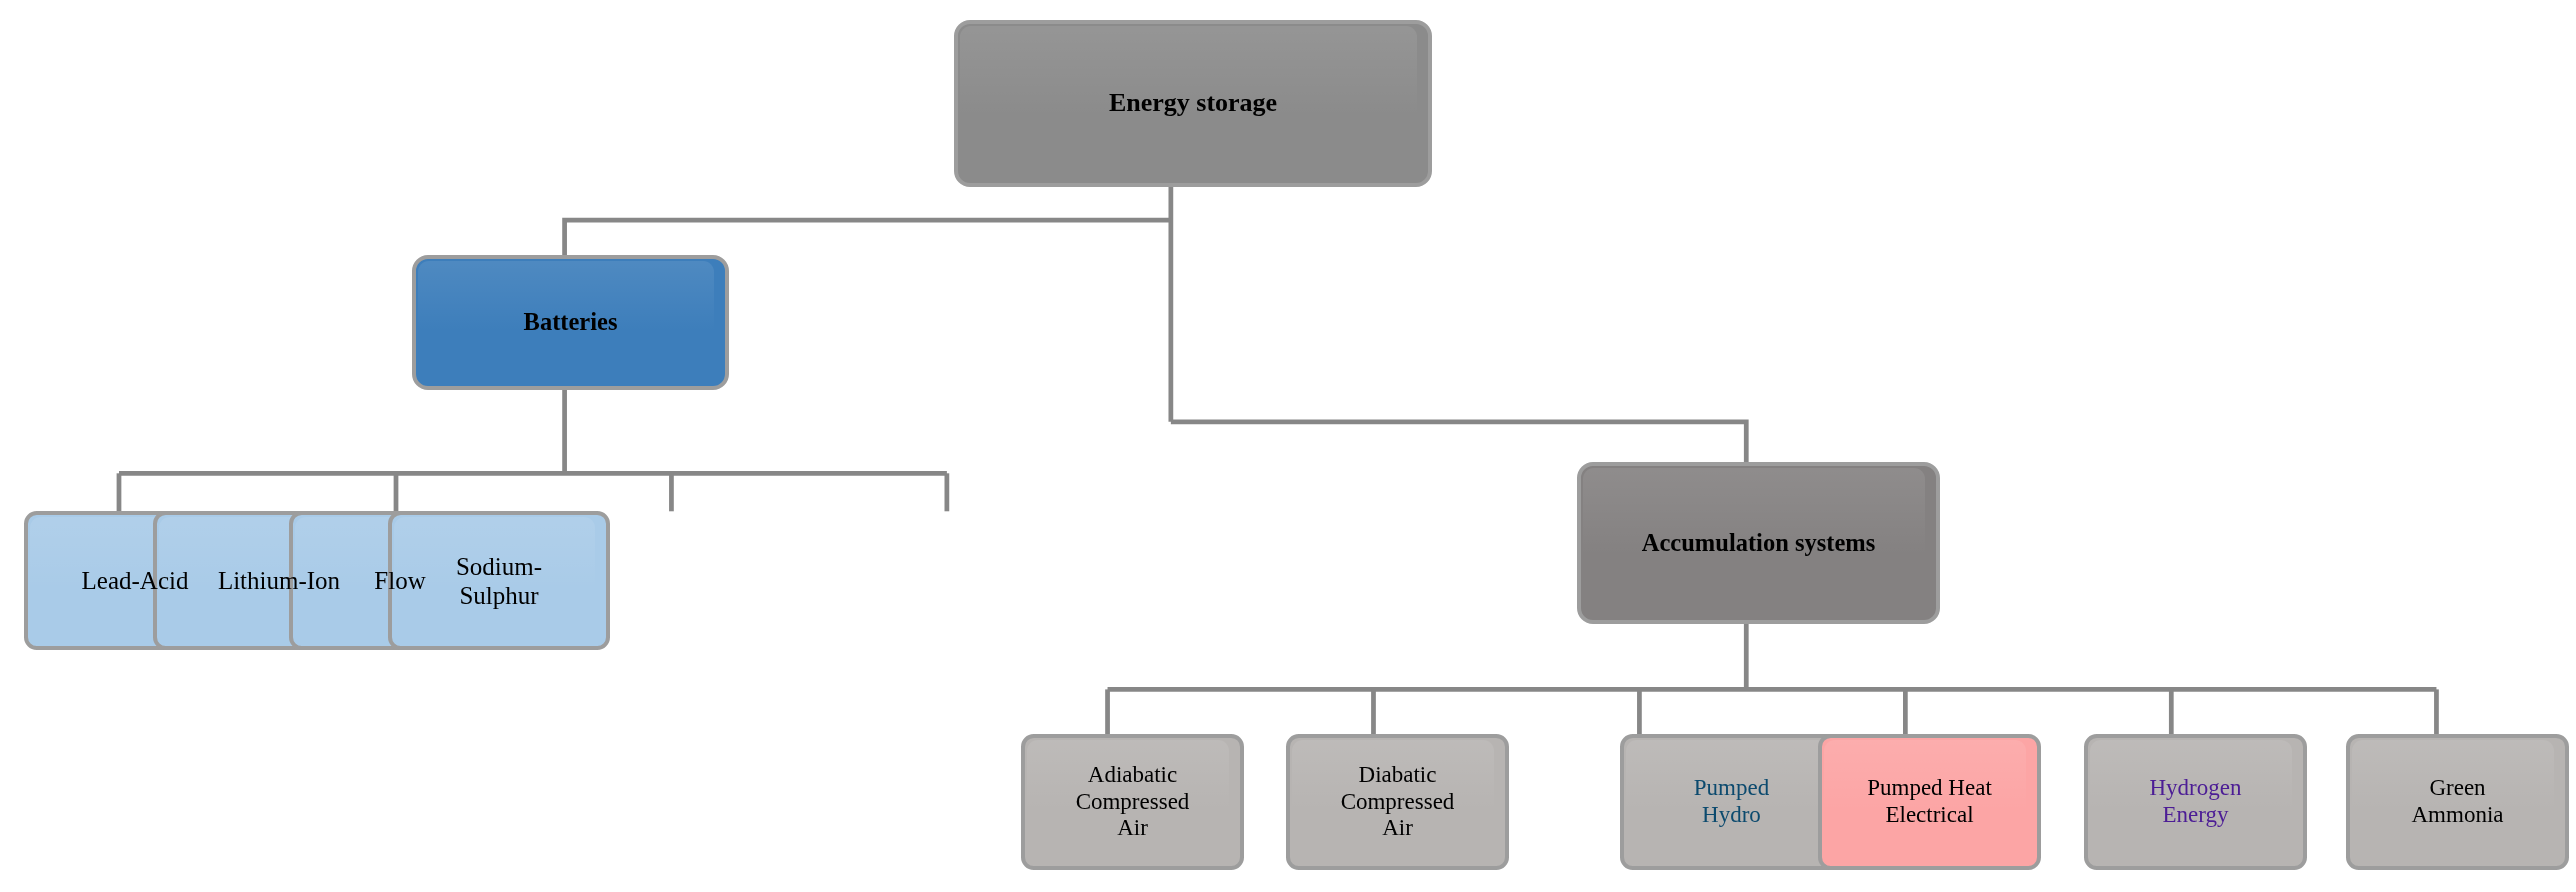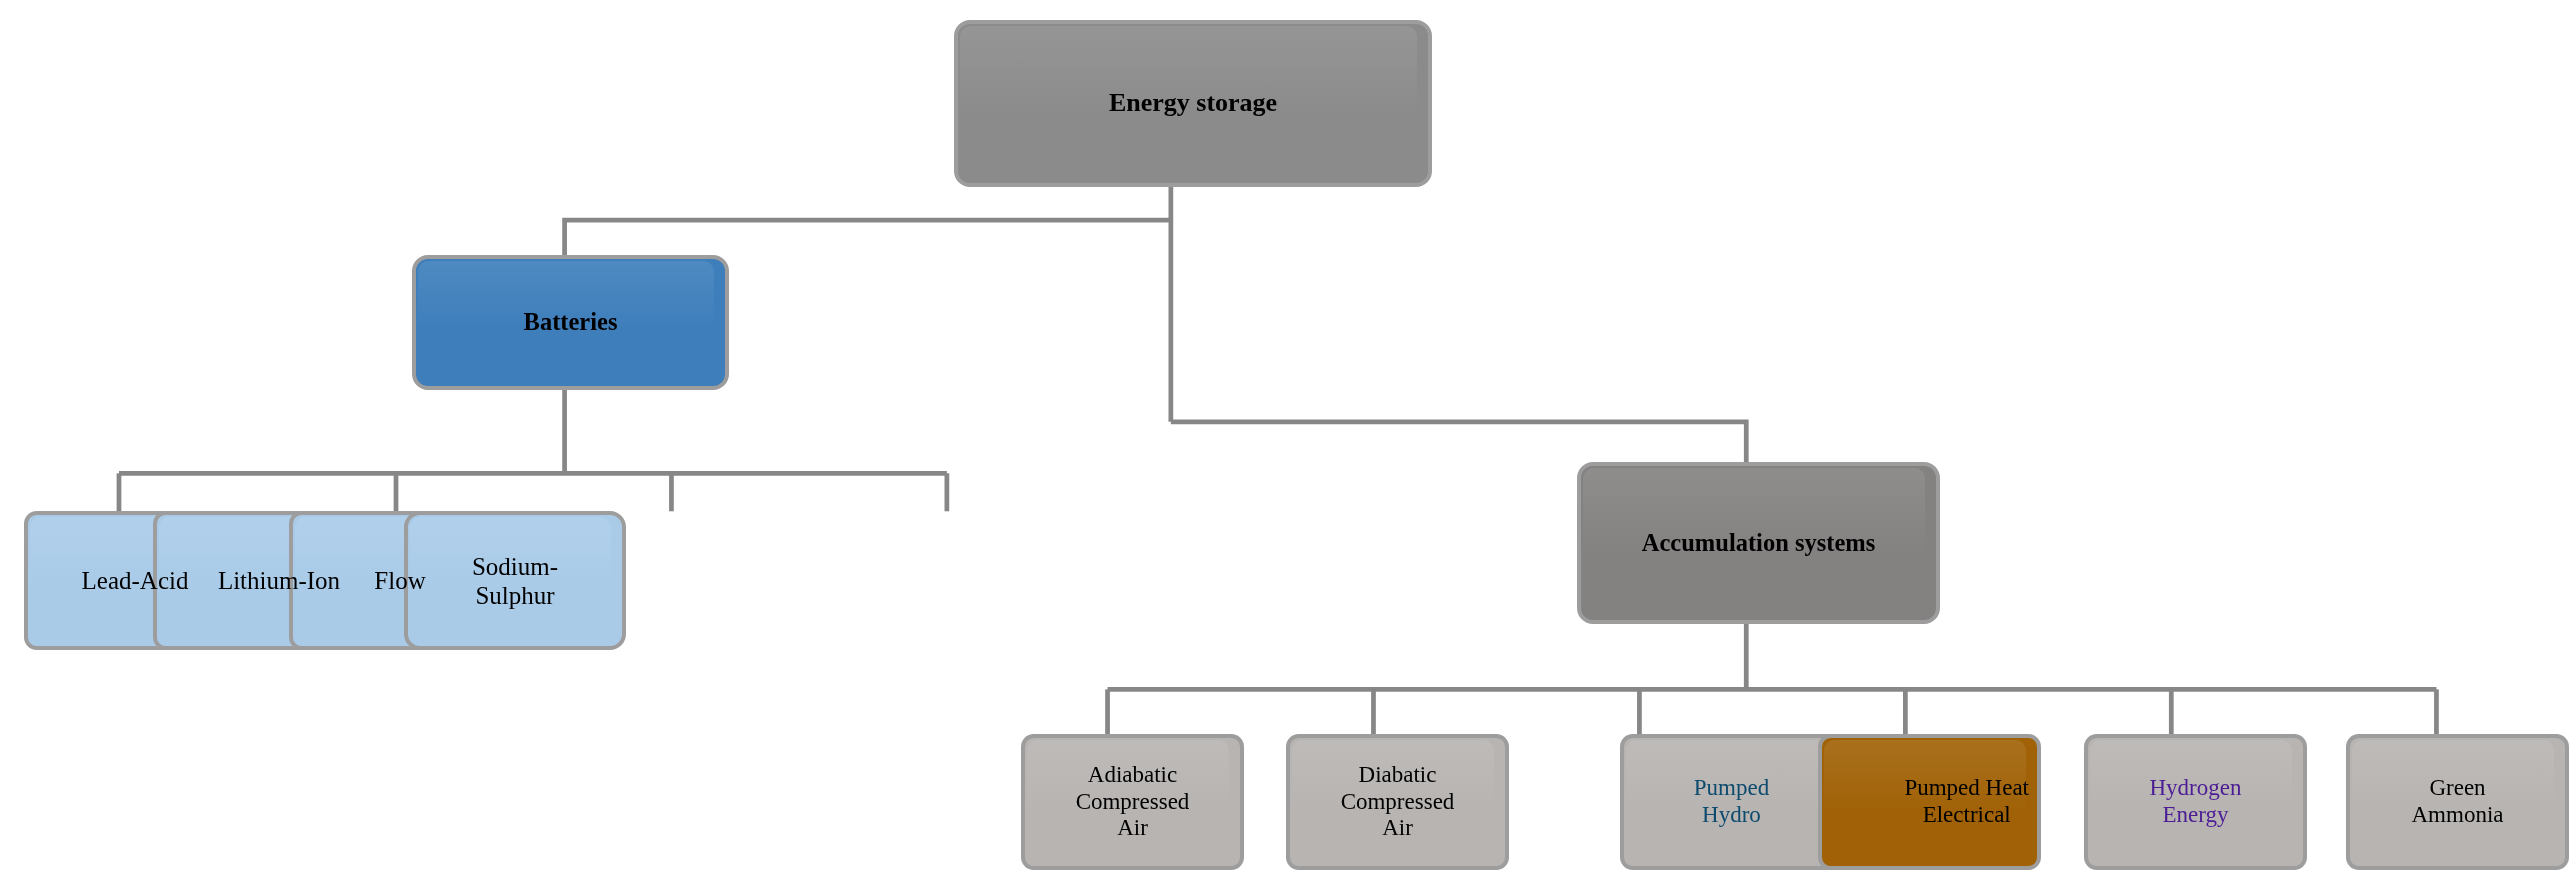--- a/index.html
+++ b/index.html
@@ -90,21 +90,21 @@
   </div>
 
   <div class="node leaf-blue" style="top: 511px; width: 222px; height: 139px; font-size: 25px; left: 153px; background: rgb(169, 203, 232); border-color: rgb(157, 157, 157); color: rgb(0, 0, 0); padding-left: 38px;">
       <span class="lbl t-norm">Lithium-Ion</span>
     </div>
 
   <div class="node leaf-blue" style="left: 289px; top: 511px; width: 222px; height: 139px; font-size: 25px; background: rgb(169, 203, 232); border-color: rgb(157, 157, 157); color: rgb(0, 0, 0);">
       <span class="lbl t-norm">Flow</span>
     </div>
 
-  <div class="node leaf-blue" style="left: 404px; top: 511px; width: 222px; height: 139px; font-size: 25px; background: rgb(169, 203, 232); border-color: rgb(157, 157, 157); color: rgb(0, 0, 0); border-radius: 16px;">
+  <div class="node leaf-blue" style="left: 388px; top: 511px; width: 222px; height: 139px; font-size: 25px; background: rgb(169, 203, 232); border-color: rgb(157, 157, 157); color: rgb(0, 0, 0);">
       <span class="lbl t-norm">Sodium-
 Sulphur</span>
     </div>
 
   <div class="node leaf-gray" style="left: 1021px; top: 734px; width: 223px; height: 136px; font-size: 23px; background: rgb(183, 180, 178); border-color: rgb(157, 157, 157); color: rgb(0, 0, 0);">
       <span class="lbl t-norm">Adiabatic
 Compressed
 Air</span>
     </div>
 
@@ -112,21 +112,21 @@
       <span class="lbl t-norm">Diabatic
 Compressed
 Air</span>
     </div>
 
   <div class="node leaf-gray" style="left: 1620px; top: 734px; width: 223px; height: 136px; font-size: 23px; background: rgb(183, 180, 178); border-color: rgb(157, 157, 157); color: #0c4a6e;">
       <span class="lbl t-norm">Pumped
 Hydro</span>
     </div>
 
-  <div class="node leaf-gray" style="left: 1818px; top: 734px; width: 223px; height: 136px; font-size: 23px; background: #a16207; border-color: rgb(157, 157, 157); color: rgb(0, 0, 0); justify-content: flex-end;">
+  <div class="node leaf-gray" style="left: 1818px; top: 734px; width: 223px; height: 136px; font-size: 23px; background: #fca5a5; border-color: rgb(157, 157, 157); color: rgb(0, 0, 0);">
       <span class="lbl t-norm">Pumped Heat
 Electrical</span>
     </div>
 
   <div class="node leaf-gray" style="left: 2084px; top: 734px; width: 223px; height: 136px; font-size: 23px; background: rgb(183, 180, 178); border-color: rgb(157, 157, 157); color: #4c1d95;">
       <span class="lbl t-norm">Hydrogen
 Energy</span>
     </div>
 
   <div class="node leaf-gray" style="left: 2346px; top: 734px; width: 223px; height: 136px; font-size: 23px; background: rgb(183, 180, 178); border-color: rgb(157, 157, 157); color: rgb(0, 0, 0);">

